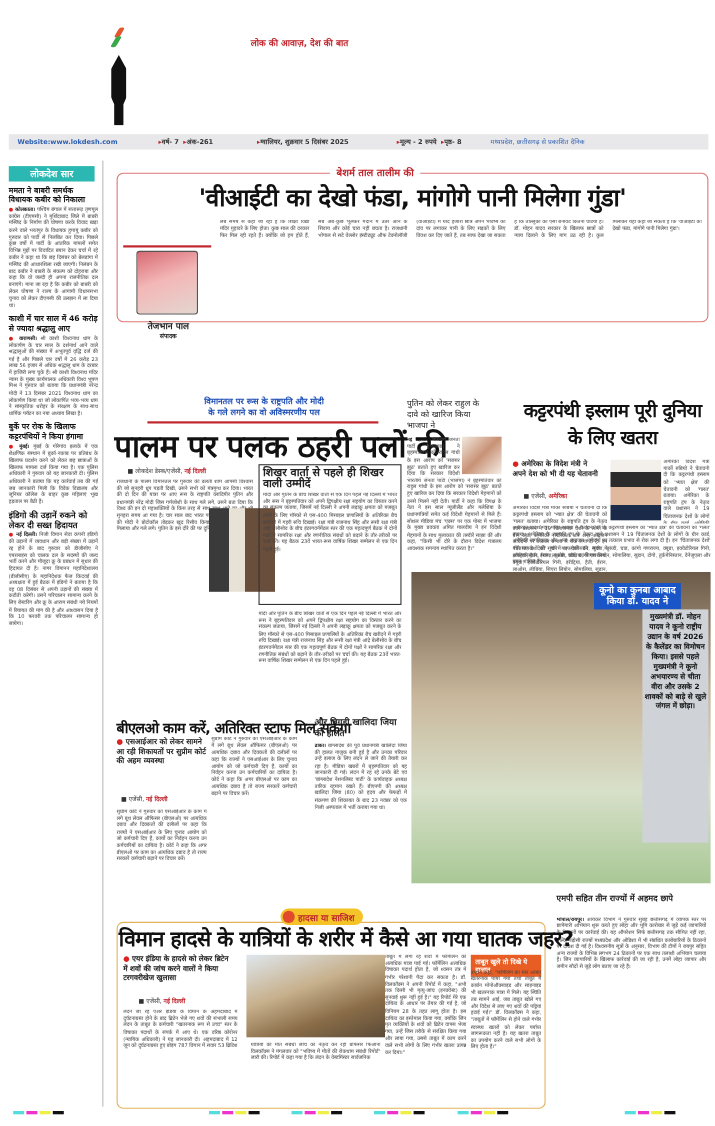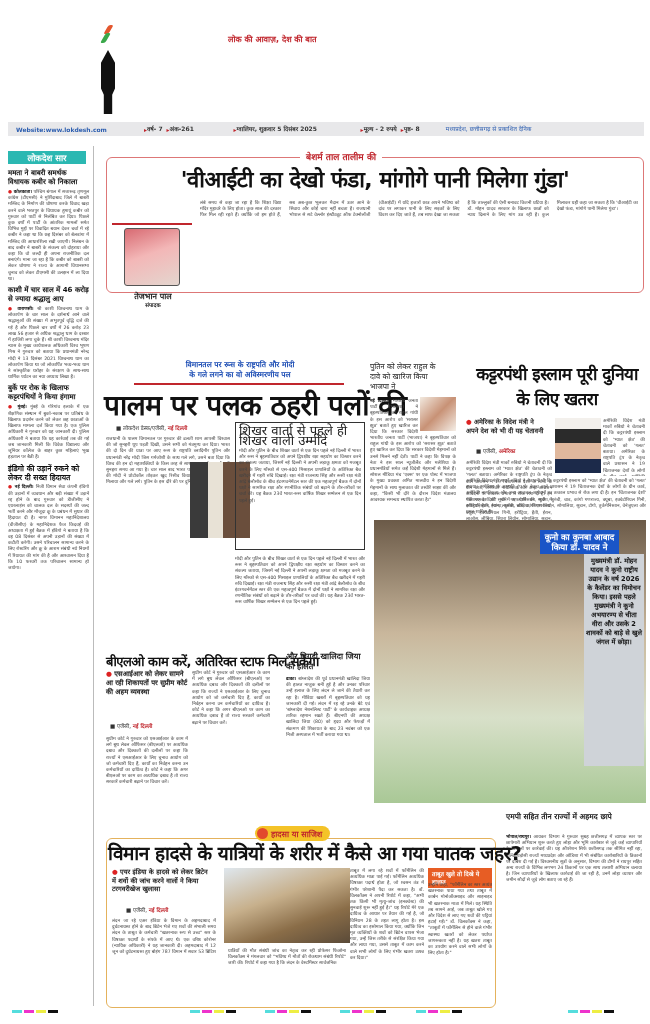--- a/index.html
+++ b/index.html
@@ -91,21 +91,21 @@
 <div class="abs kicker2">
     <div>विमानतल पर रूस के राष्ट्रपति और मोदी</div>
     <div>के गले लगने का वो अविस्मरणीय पल</div>
   </div>
 <div class="abs redline" style="left:134px;top:383px;width:210px"></div>
 <div class="abs big-h" style="left:104px;top:385px;font-size:28px">पालम पर पलक ठहरी पलों की</div>
 <div class="abs byline" style="left:116px;top:424px">■ <span>लोकदेश डेस्क/एजेंसी,</span> <b>नई दिल्ली</b></div>
 <div class="abs txt" style="left:106px;top:436px;width:124px;height:210px;overflow:hidden">राजधानी के पालम विमानतल पर गुरुवार की ढलती शाम आपसी विश्वास की जो सुनहरी धूप पड़ती दिखी, उसने सभी को मंत्रमुग्ध कर दिया। भारत की दो दिन की यात्रा पर आए रूस के राष्ट्रपति व्लादिमीर पुतिन और प्रधानमंत्री नरेंद्र मोदी जिस गर्मजोशी के साथ गले लगे, उसने बता दिया कि विश्व की इन दो महाशक्तियों के किस तरह से साथ-साथ आने का और भी सुनहरा समय आ गया है। चार साल बाद भारत पहुंचे रूसी राष्ट्रपति पुतिन की मोदी ने प्रोटोकॉल तोड़कर खुद रिसीव किया। दोनों नेताओं ने हाथ मिलाया और गले लगे। पुतिन के इस दौरे की पर दुनिया भर की नज़र है।</div>
 <div class="abs" style="left:190px;top:462px;width:60px;height:76px;background:linear-gradient(90deg,#3a3a3a 0 30%,#e8e2d6 30% 55%,#6a4e3c 55% 100%)"></div>
 <div class="abs box-side" style="left:235px;top:422px;width:130px;height:128px">
-  <div style="font-size:13px;font-weight:normal;line-height:10px;margin-bottom:2px">शिखर वार्ता से पहले ही शिखर वाली उम्मीदें</div>
+  <div style="font-size:10px;font-weight:bold;line-height:10px;margin-bottom:2px">शिखर वार्ता से पहले ही शिखर वाली उम्मीदें</div>
   <div class="txt" style="height:100px;overflow:hidden">मोदी और पुतिन के बीच शिखर वार्ता से एक दिन पहले नई दिल्ली में भारत और रूस ने बृहस्पतिवार को अपने द्विपक्षीय रक्षा सहयोग का विस्तार करने का संकल्प जताया, जिसमें नई दिल्ली ने अपनी लड़ाकू क्षमता को मजबूत करने के लिए मॉस्को से एस-400 मिसाइल प्रणालियों के अतिरिक्त बैच खरीदने में गहरी रुचि दिखाई। रक्षा मंत्री राजनाथ सिंह और रूसी रक्षा मंत्री आंद्रे बेलौसोव के बीच इंटरगवर्नमेंटल स्तर की एक महत्वपूर्ण बैठक में दोनों पक्षों ने सामरिक रक्षा और रणनीतिक संबंधों को बढ़ाने के तौर-तरीकों पर चर्चा की। यह बैठक 23वें भारत-रूस वार्षिक शिखर सम्मेलन से एक दिन पहले हुई।</div>
 </div>
 <div class="abs txt" style="left:235px;top:556px;width:130px;height:90px;overflow:hidden">मोदी और पुतिन के बीच शिखर वार्ता से एक दिन पहले नई दिल्ली में भारत और रूस ने बृहस्पतिवार को अपने द्विपक्षीय रक्षा सहयोग का विस्तार करने का संकल्प जताया, जिसमें नई दिल्ली ने अपनी लड़ाकू क्षमता को मजबूत करने के लिए मॉस्को से एस-400 मिसाइल प्रणालियों के अतिरिक्त बैच खरीदने में गहरी रुचि दिखाई। रक्षा मंत्री राजनाथ सिंह और रूसी रक्षा मंत्री आंद्रे बेलौसोव के बीच इंटरगवर्नमेंटल स्तर की एक महत्वपूर्ण बैठक में दोनों पक्षों ने सामरिक रक्षा और रणनीतिक संबंधों को बढ़ाने के तौर-तरीकों पर चर्चा की। यह बैठक 23वें भारत-रूस वार्षिक शिखर सम्मेलन से एक दिन पहले हुई।</div>
 
 <div class="abs" style="left:370px;top:362px;width:70px;font-size:7.5px;font-weight:normal;line-height:10px">पुतिन को लेकर राहुल के दावे को खारिज किया भाजपा ने</div>
 <div class="abs" style="left:420px;top:397px;width:36px;height:34px;background:linear-gradient(135deg,#f2e9df,#c89276 50%,#f5efe8)"></div>
 <div class="abs txt" style="left:370px;top:398px;width:48px;height:36px;overflow:hidden"><span class="hl">नई दिल्ली।</span> <span>भारतीय जनता पार्टी (भाजपा) ने बृहस्पतिवार को राहुल गांधी के इस आरोप को 'सरासर झूठ' बताते हुए खारिज कर दिया कि सरकार विदेशी मेहमानों को उनसे मिलने नहीं देती। पार्टी ने कहा कि विपक्ष के नेता ने इस साल न्यूजीलैंड और मलेशिया के प्रधानमंत्रियों समेत कई विदेशी मेहमानों से मिले हैं। सोशल मीडिया मंच 'एक्स' पर एक पोस्ट में भाजपा के मुख्य प्रवक्ता अमित मालवीय ने इन विदेशी मेहमानों के साथ मुलाकात की तस्वीरें साझा कीं और कहा, "किसी भी दौरे के दौरान विदेश मंत्रालय आवश्यक समन्वय स्थापित करता है।"</span></div>
 <div class="abs txt" style="left:370px;top:435px;width:86px;height:132px;overflow:hidden">भारतीय जनता पार्टी (भाजपा) ने बृहस्पतिवार को राहुल गांधी के इस आरोप को 'सरासर झूठ' बताते हुए खारिज कर दिया कि सरकार विदेशी मेहमानों को उनसे मिलने नहीं देती। पार्टी ने कहा कि विपक्ष के नेता ने इस साल न्यूजीलैंड और मलेशिया के प्रधानमंत्रियों समेत कई विदेशी मेहमानों से मिले हैं। सोशल मीडिया मंच 'एक्स' पर एक पोस्ट में भाजपा के मुख्य प्रवक्ता अमित मालवीय ने इन विदेशी मेहमानों के साथ मुलाकात की तस्वीरें साझा कीं और कहा, "किसी भी दौरे के दौरान विदेश मंत्रालय आवश्यक समन्वय स्थापित करता है।"</div>
 
 <div class="abs big-h" style="left:468px;top:362px;width:178px;font-size:17px;line-height:25px;white-space:normal;text-align:center">कट्टरपंथी इस्लाम पूरी दुनिया के लिए खतरा</div>

